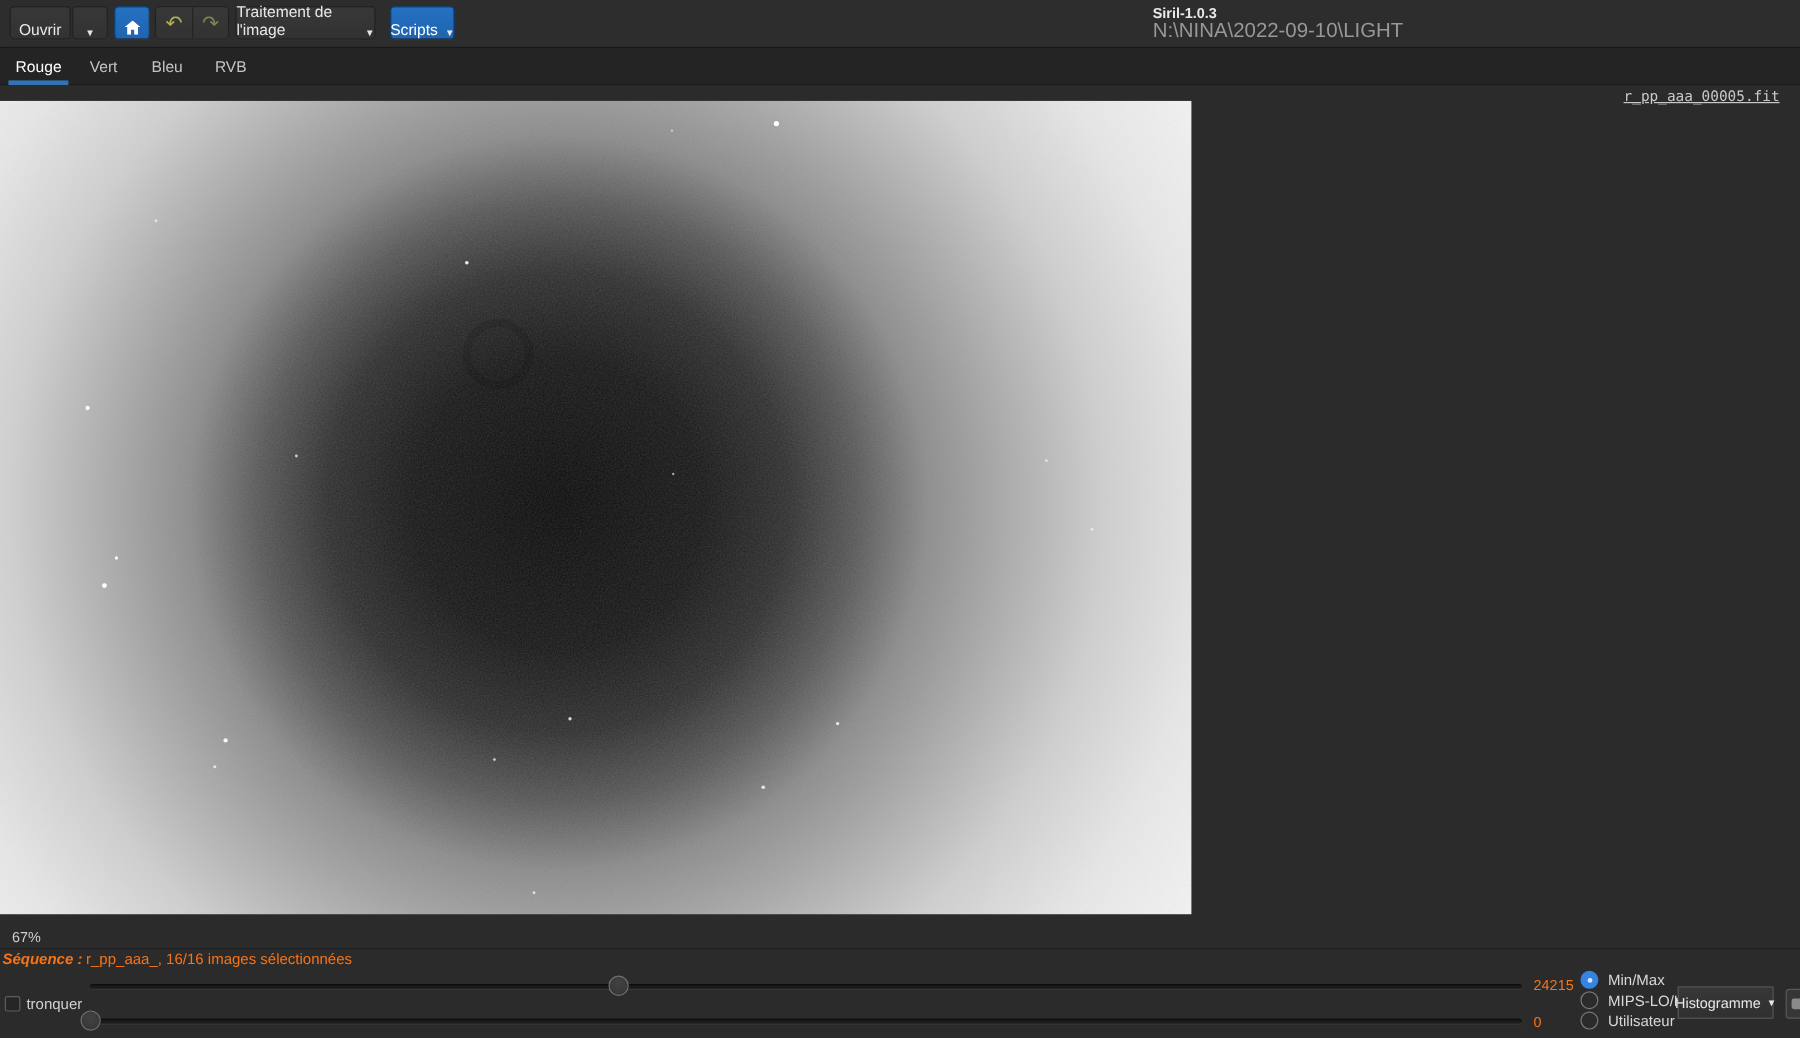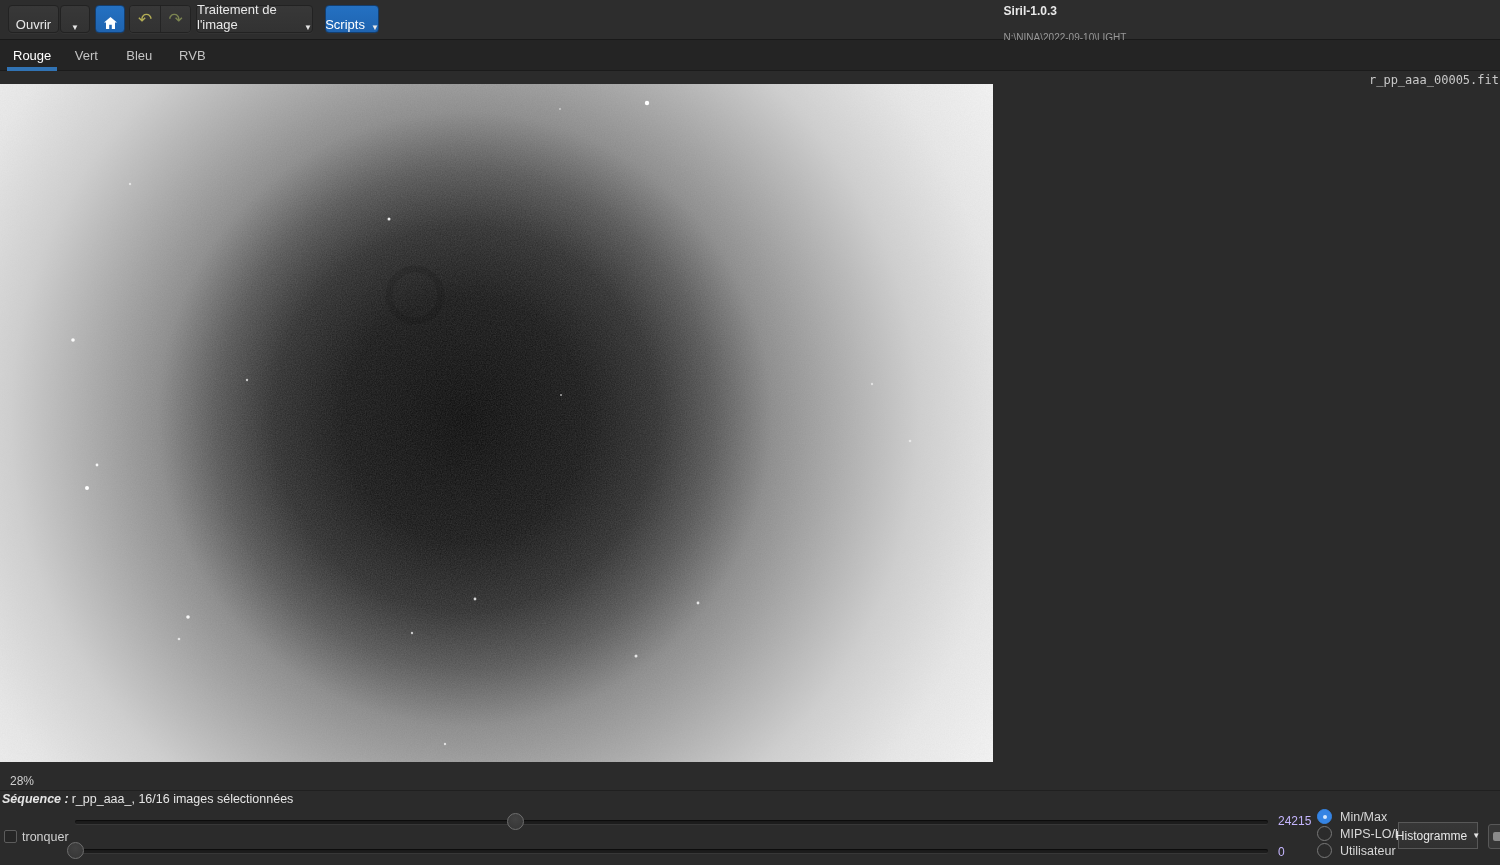--- a/index.html
+++ b/index.html
@@ -27,50 +27,50 @@
     border:1px solid #222; border-radius:4px; overflow:hidden;
     background:#333; box-shadow:0 1px 0 rgba(255,255,255,0.03); }
   .btn-group .half { width:30px; display:flex; align-items:center; justify-content:center;
     background:linear-gradient(#383838,#323232); }
   .btn-group .half + .half { border-left:1px solid #242424; }
   .glyph-undo { font-size:17px; line-height:17px; color:var(--undo-icon,#b3ad55); }
   .glyph-redo { font-size:17px; line-height:17px; color:var(--redo-icon,#7c8551); }
   .title-block { position:absolute; left:1065px; top:4px; transform:translateX(-50%);
     text-align:left; white-space:nowrap; }
   .title-block .t1 { font-size:12px; font-weight:bold; color:#e9e9e9; line-height:15px; }
-  .title-block .t2 { font-size:10px; color:#989898; line-height:14px;margin-top:12px; }
+  .title-block .t2 { font-size:17px; color:#989898; line-height:14px; }
   
   .tabbar { position:absolute; top:40px; left:0; width:1500px; height:31px;
     background:#242424; border-bottom:1px solid #1b1b1b;
     display:flex; padding-left:7px; }
   .tab { height:31px; padding:0 6px; min-width:48px; margin-right:5px;
     display:flex; align-items:center; justify-content:center;
     font-size:13px; color:#c4c4c4; border-bottom:4px solid transparent; padding-top:4px; }
   .tab.active { color:#ffffff; border-bottom-color:var(--tab-indicator,#3173b4); }
   
   .main { position:absolute; top:71px; left:0; width:1500px; height:697px; background:#2b2b2b; }
-  .filename { position:absolute; top:2px; right:1px; font-family:"DejaVu Sans Mono", monospace;
-    font-size:12px; color:#c9c9c9; }
+  .filename { position:absolute; top:2px; right:17px; font-family:"DejaVu Sans Mono", monospace;
+    font-size:12px; color:#c9c9c9;text-decoration:underline; }
   .image-wrap { position:absolute; top:13px; left:0; width:993px; height:678px; }
   
   .zoom-label { position:absolute; left:10px; top:774px; font-size:12px; color:#cfcfcf; }
   .status-sep { position:absolute; left:0; top:790px; width:1500px; height:1px; background:#202020; }
-  .sequence-row { position:absolute; left:2px; top:792px; font-size:12.5px; color:#e5e5e5; white-space:nowrap; }
+  .sequence-row { position:absolute; left:2px; top:792px; font-size:12.5px; color:#f97316; white-space:nowrap; }
   .sequence-row .seq-label { font-weight:bold; font-style:italic; margin-right:3px; }
   
   .checkbox { position:absolute; left:4px; top:830px; width:13px; height:13px;
     background:#262626; border:1px solid #5c5c5c; border-radius:2px; }
   .checkbox-label { position:absolute; left:22px; top:830px; font-size:12.5px; color:#d0d0d0; }
   .slider-track { position:absolute; left:75px; width:1193px; height:4px;
     background:#1c1c1c; border-radius:2px;
     box-shadow:inset 0 1px 1px rgba(0,0,0,0.6), 0 1px 0 rgba(255,255,255,0.06); }
   .slider-handle { position:absolute; width:17px; height:17px; border-radius:50%;
     background:radial-gradient(circle at 50% 35%, #424242, #343434);
     border:1px solid #6f6f6f; }
-  .slider-value { position:absolute; left:1278px; font-size:12px; color:#c4b5fd; }
+  .slider-value { position:absolute; left:1278px; font-size:12px; color:#f97316; }
   .radio-row { position:absolute; left:1317px; height:15px; display:flex; align-items:flex-end; }
   .radio { width:15px; height:15px; border-radius:50%; background:#2b2b2b;
     border:1px solid #787878; position:relative; flex:none; }
   .radio.selected { background:var(--radio-blue,#3584e4); border-color:var(--radio-blue,#3584e4); }
   .radio.selected::after { content:""; position:absolute; left:5px; top:5px; width:4px; height:4px;
     border-radius:50%; background:#d4e7fd; }
   .radio-row .radio-label { margin-left:8px; font-size:12.5px; color:#d8d8d8; white-space:nowrap; }
   .dropdown-btn { position:absolute; left:1398px; top:822px; width:80px; height:27px;
     background:linear-gradient(#373737,#303030); border:1px solid #585858; border-radius:0;
     color:#e8e8e8; font-size:12px; display:flex; align-items:center; justify-content:center; gap:5px;text-align:center; }
@@ -176,21 +176,21 @@
             <circle cx="445" cy="660" r="1.2" fill="#ffffff" fill-opacity="0.7"></circle>
             <circle cx="130" cy="100" r="1.2" fill="#ffffff" fill-opacity="0.6"></circle>
             <circle cx="872" cy="300" r="1.2" fill="#ffffff" fill-opacity="0.55"></circle>
             <circle cx="910" cy="357" r="1.3" fill="#ffffff" fill-opacity="0.55"></circle>
             <circle cx="560" cy="25" r="1" fill="#ffffff" fill-opacity="0.5"></circle>
           </g>
       </svg>
     </div>
   </div>
 
-  <div class="zoom-label">28%</div>
+  <div class="zoom-label">67%</div>
   <div class="status-sep"></div>
   <div class="sequence-row">
     <span class="seq-label">Séquence :</span><span>r_pp_aaa_, 16/16 images sélectionnées</span>
   </div>
 
   <div class="checkbox" id="truncate-checkbox"></div>
   <div class="checkbox-label">tronquer</div>
 
   <div class="slider-track" style="top:820px;"></div>
   <div class="slider-handle" id="hi-handle" style="top: 813px; left: 507.31px;"></div>

